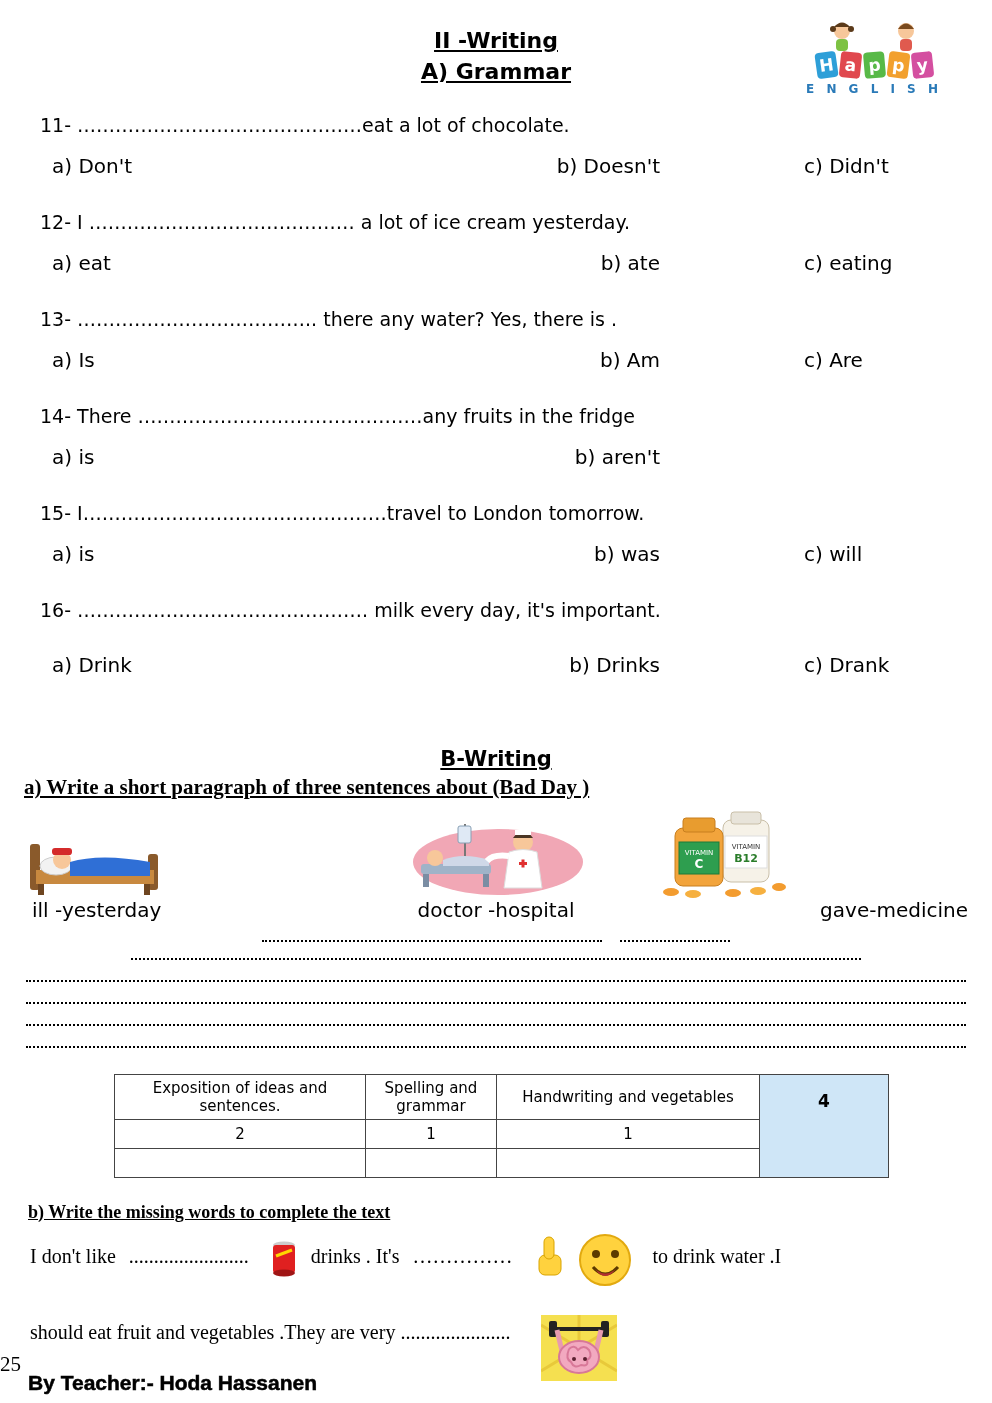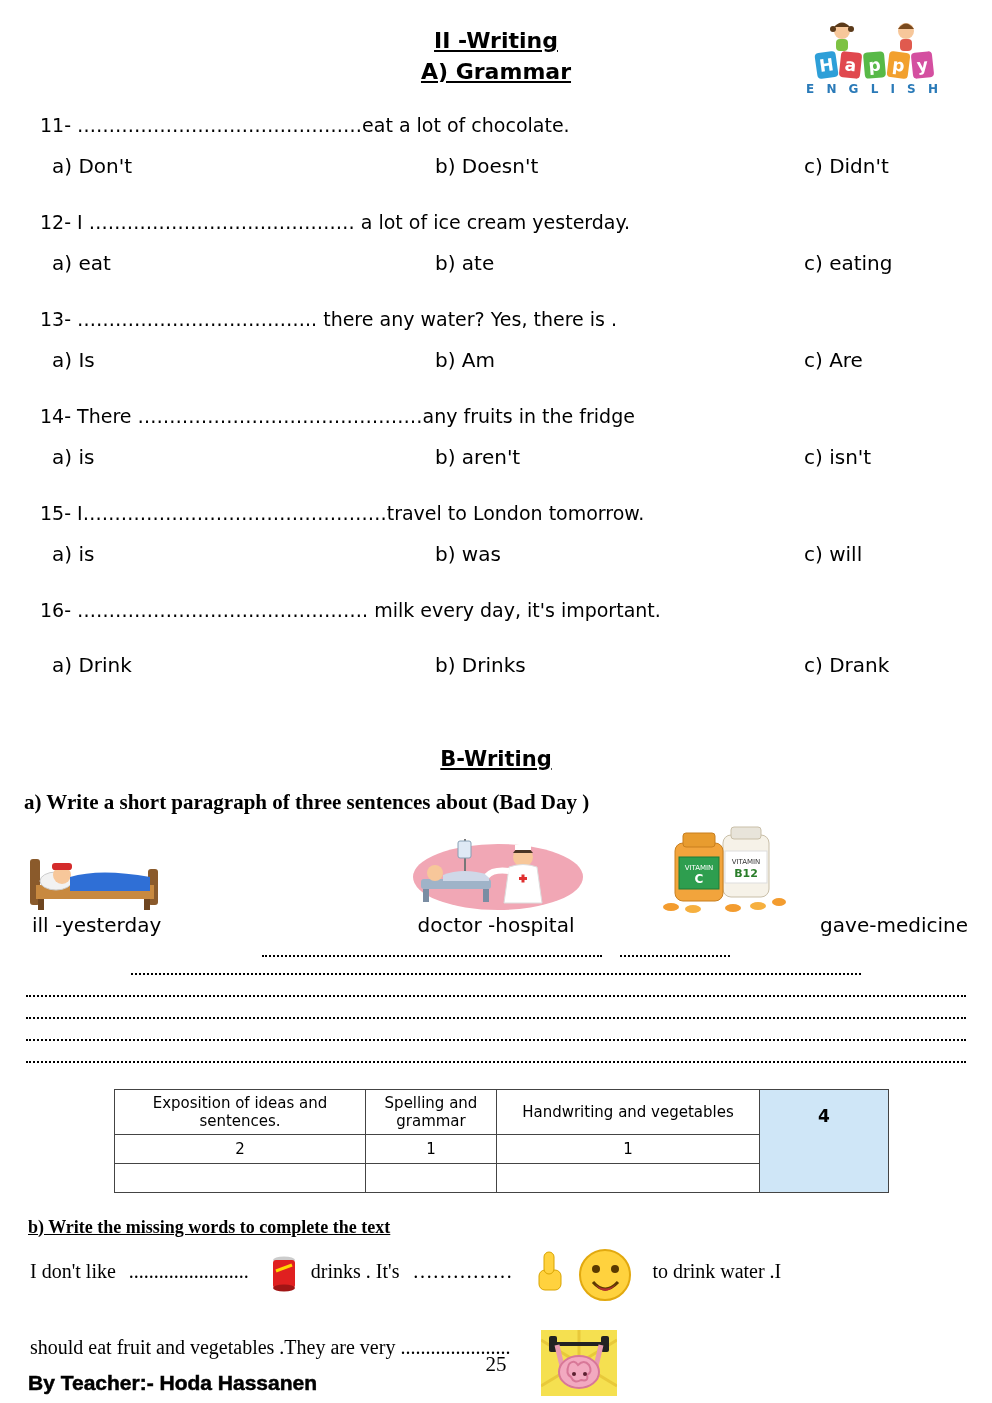--- a/index.html
+++ b/index.html
@@ -22,27 +22,27 @@
   .logo-english{margin-top:4px;color:#2a7ab8;font-size:12px;font-weight:bold;letter-spacing:4px;}
 
   
   .grammar{margin-top:6px;}
   .question{height:97px;}
   .question.gap-lg{height:112px;}
   .stem{margin:0 0 0 40px;padding-top:20px;font-size:19px;}
   .options{display:grid;grid-template-columns:330px 330px 1fr;margin-top:18px;font-size:20px;}
   .gap-lg .options{margin-top:32px;}
   .opt-a{padding-left:52px;}
-  .opt-b{padding-left:105px;}
+  .opt-b{padding-left:105px;text-align:right;}
   .opt-c{padding-left:144px;}
 
   
   .bw-heading{margin-top:56px;text-align:center;font-size:21px;font-weight:bold;text-decoration:underline;}
-  .bw-prompt{margin:19px 0 0 24px;font-family:"Liberation Serif",serif;font-size:21px;
-             font-weight:bold;}
+  .bw-prompt{margin:4px 0 0 24px;font-family:"Liberation Serif",serif;font-size:21px;
+             font-weight:bold;text-decoration:underline;}
   .images-row{display:grid;grid-template-columns:1fr 1fr 1fr;margin-top:6px;height:92px;align-items:end;}
   .img-cell-1{padding-left:28px;}
   .img-cell-2{text-align:center;}
   .img-cell-3{text-align:left;padding-right:62px;}
   .captions-row{display:grid;grid-template-columns:1fr 1fr 1fr;font-size:20px;height:28px;}
   .cap-1{padding-left:32px;}
   .cap-2{text-align:center;}
   .cap-3{text-align:right;padding-right:24px;}
 
   .line-small{margin:14px auto 0 auto;width:340px;height:0;border-bottom:2px dotted #000;
@@ -66,21 +66,21 @@
   
   .fill-heading{margin:24px 0 0 28px;font-family:"Liberation Serif",serif;font-size:18px;
                 font-weight:bold;text-decoration:underline;}
   .fill-line1{margin:8px 0 0 30px;font-family:"Liberation Serif",serif;font-size:20px;}
   .fill-line1 .seg{margin-right:8px;}
   .fill-line1 svg{vertical-align:middle;margin:0 6px;}
   .fill-line2{margin:14px 0 0 30px;font-family:"Liberation Serif",serif;font-size:20px;}
   .fill-line2 svg{vertical-align:middle;margin-left:26px;position:relative;top:14px;}
 
   
-  .page-number{position:absolute;bottom:26px;left:0;width:100%;text-align:center;
+  .page-number{position:absolute;bottom:26px;left:0;width:100%;
                font-family:"Liberation Serif",serif;font-size:21px;}
   .teacher{position:absolute;bottom:8px;left:28px;font-size:21px;font-weight:bold;
            font-family:"Liberation Sans",sans-serif;-webkit-text-stroke:0.5px #000;}
 </style>
 </head>
 <body>
 
 <div class="page">
 
   <div class="logo">
@@ -136,21 +136,20 @@
         <span class="opt-b">b) Am</span>
         <span class="opt-c">c) Are</span>
       </div>
     </div>
 
     <div class="question">
       <p class="stem">14- There ………………………………………any fruits in the fridge</p>
       <div class="options">
         <span class="opt-a">a) is</span>
         <span class="opt-b">b) aren't</span>
-        <span class="opt-c">c) isn't</span>
       </div>
     </div>
 
     <div class="question">
       <p class="stem">15- I…………………………………………travel to London tomorrow.</p>
       <div class="options">
         <span class="opt-a">a) is</span>
         <span class="opt-b">b) was</span>
         <span class="opt-c">c) will</span>
       </div>

